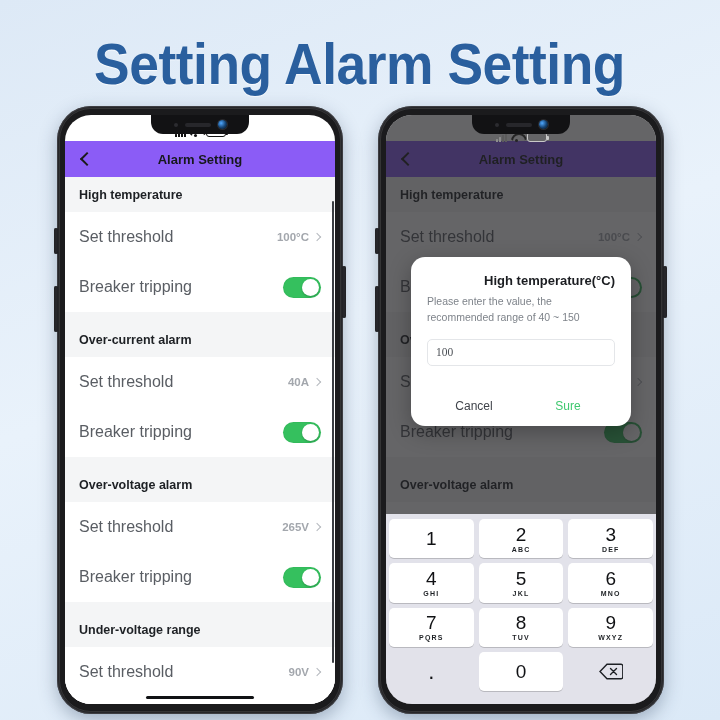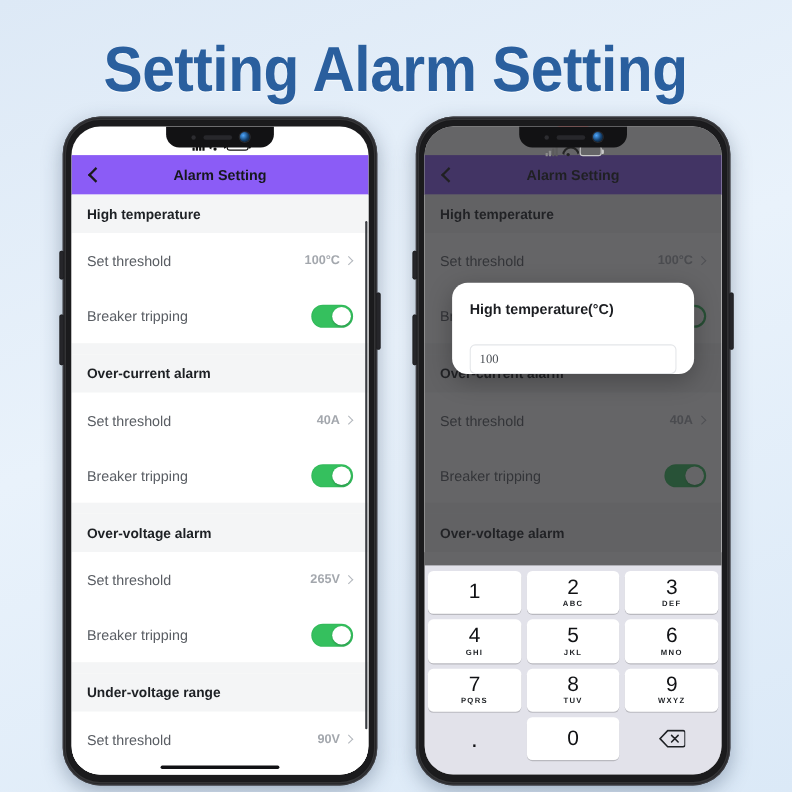--- a/index.html
+++ b/index.html
@@ -137,21 +137,21 @@
   
   .list { position: relative; background: #fff; }
   .sec-head {
     background: #f4f5f6; padding: 11px 14px 10px;
     font-size: 12.5px; font-weight: bold; color: #1d2024;
   }
   .row {
     height: 50px; padding: 0 14px; background: #fff;
     display: flex; align-items: center; justify-content: space-between;
   }
-  .row-label { font-size: 13px; color: #595d63; }
+  .row-label { font-size: 16px; color: #595d63; }
   .row-value { display: flex; align-items: center; gap: 5px; }
   .row-value .val { font-size: 11.5px; color: #a3a7ad; font-weight: bold; }
   .chev { width: 7px; height: 7px; position: relative; }
   .chev::before {
     content: ""; position: absolute; left: 0; top: 0;
     width: 5px; height: 5px; border-right: 1.5px solid #b4b8be;
     border-top: 1.5px solid #b4b8be; transform: rotate(45deg);
   }
   .toggle {
     width: 38px; height: 21px; border-radius: 11px; background: #35c05e;
@@ -176,22 +176,22 @@
   .dim-wrap { position: relative; height: 100%; }
   .dim-overlay {
     position: absolute; inset: 0; background: rgba(36,36,38,0.70); z-index: 5;
   }
   .dialog {
     position: absolute; z-index: 9; left: 50%; transform: translateX(-50%);
     top: 142px; width: 220px; background: #fff; border-radius: 14px;
     padding: 16px 16px 0; box-shadow: 0 6px 22px rgba(0,0,0,0.28);
   }
   .dlg-title {
-    text-align: left; font-size: 13px; font-weight: bold; color: #1b1d21;
-    margin-bottom: 25px;
+    text-align: right; font-size: 13px; font-weight: bold; color: #1b1d21;
+    margin-bottom: 6px;
   }
   .dlg-sub { font-size: 10.5px; color: #7e838a; line-height: 1.5; margin-bottom: 13px; }
   .dlg-input {
     width: 100%; height: 27px; border: 1px solid #e4e6e9; border-radius: 5px;
     background: #fff; padding: 0 8px; font-size: 11.5px; color: #4c5056;
     font-family: Liberation Serif, serif; display: flex; align-items: center;
   }
   .dlg-actions { display: flex; margin-top: 22px; border-top: 0; }
   .dlg-btn {
     flex: 1; text-align: center; padding: 11px 0 13px;
@@ -394,21 +394,26 @@
         </div>
         <div class="gap"></div>
 
         <div class="sec-head">Over-voltage alarm</div>
       </div>
 
       <div class="dim-overlay"></div>
 
       <div class="dialog">
         <div class="dlg-title">High temperature(°C)</div>
+        <div class="dlg-sub">Please enter the value, the recommended range of 40 ~ 150</div>
         <div class="dlg-input" placeholder="100">100</div>
+        <div class="dlg-actions">
+          <div class="dlg-btn dlg-cancel">Cancel</div>
+          <div class="dlg-btn dlg-sure">Sure</div>
+        </div>
       </div>
 
       <div class="keypad">
         <div class="kb-row">
           <div class="key">
             <span class="num">1</span>
           </div>
           <div class="key">
             <span class="num">2</span>
             <span class="sub">ABC</span>

